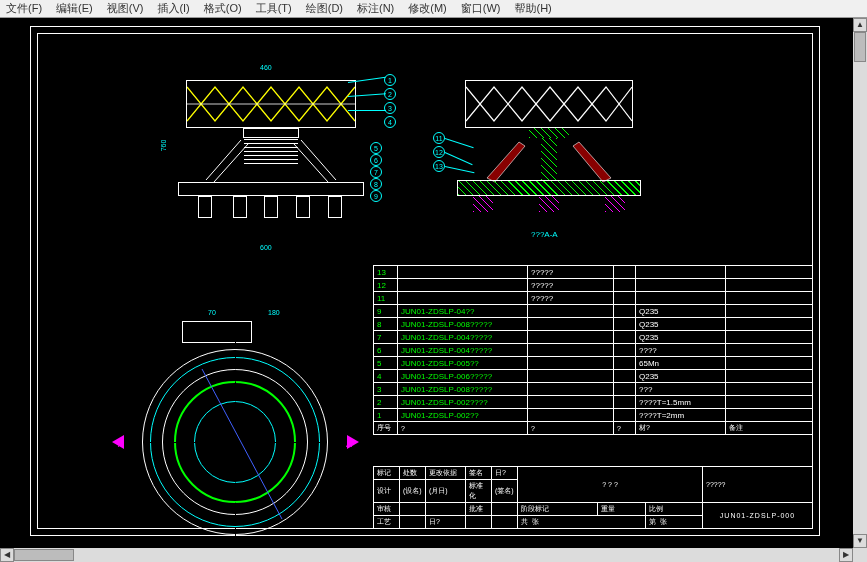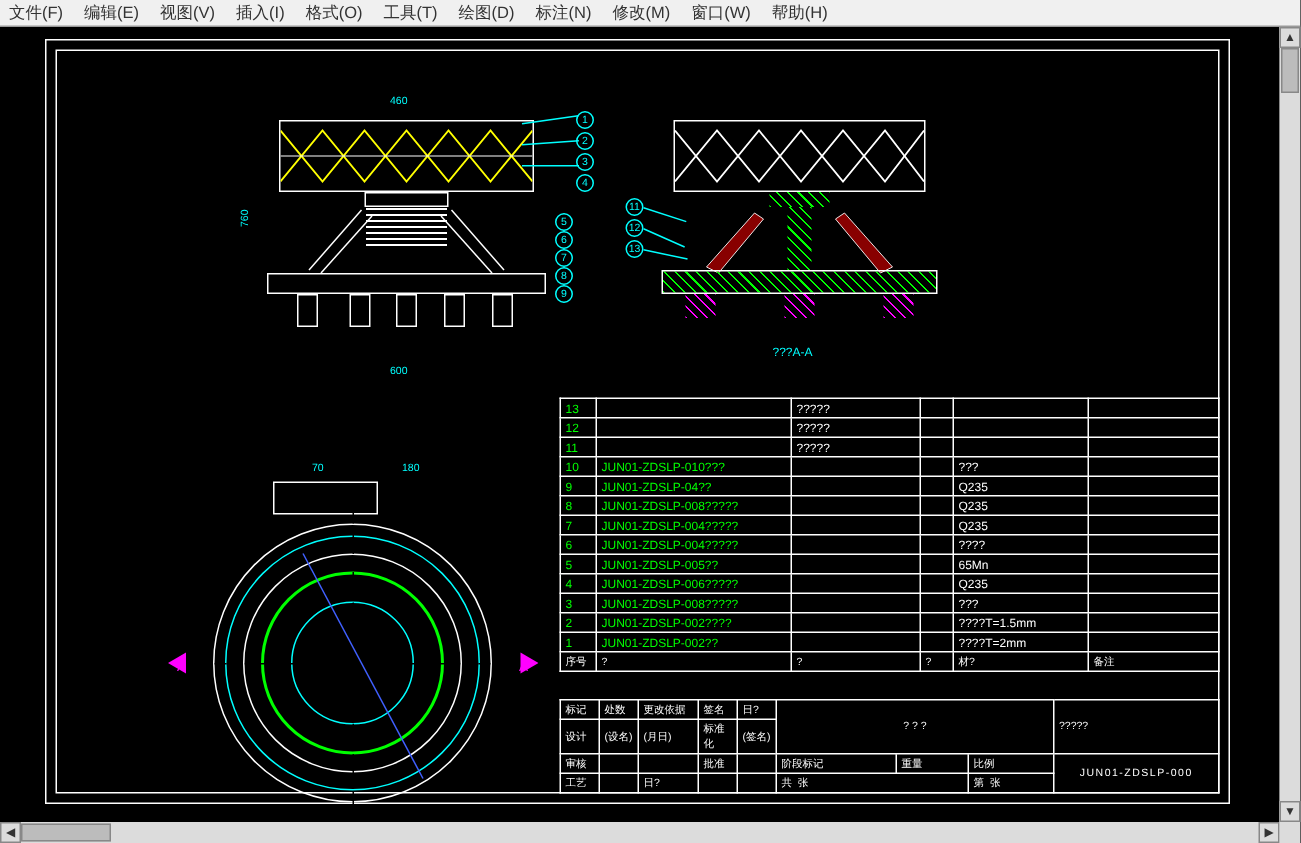--- a/index.html
+++ b/index.html
@@ -8,21 +8,21 @@
   .menubar span { margin-right: 14px; cursor: pointer; }
   .canvas-wrap { position: absolute; top: 18px; left: 0; right: 14px; bottom: 14px; background: #000; }
   .paper { position: absolute; top: 8px; left: 30px; width: 790px; height: 510px; }
   .frame { position: absolute; border: 1px solid #fff; }
   .frame.outer { top:0; left:0; width:100%; height:100%; }
   .frame.inner { top:7px; left:7px; right:7px; bottom:7px; border-width:1px; }
   
   
   .view { position:absolute; }
   .v-front { top:36px; left:118px; width:240px; height:210px; }
-  .v-side  { top:36px; left:389px; width:220px; height:205px; }
+  .v-side  { top:36px; left:405px; width:220px; height:205px; }
   .v-top   { top:295px; left:88px; width:235px; height:210px; }
   
   .seg { position:absolute; }
   .seg.h { height:0; border-top:1px solid; }
   .seg.v { width:0; border-left:1px solid; }
   .cyn { border-color:#00ffff; }
   .grn2 { border-color:#00ff00; }
   
   
   .box { position:absolute; border:1px solid #fff; }
@@ -228,28 +228,20 @@
             </tr>
       <tr>
               <td class="n">11</td>
               <td></td>
               <td>?????</td>
               <td></td>
               <td></td>
               <td></td>
             </tr>
       <tr>
-              <td class="n">10</td>
-              <td class="n">JUN01-ZDSLP-010???</td>
-              <td></td>
-              <td></td>
-              <td>???</td>
-              <td></td>
-            </tr>
-      <tr>
               <td class="n">9</td>
               <td class="n">JUN01-ZDSLP-04??</td>
               <td></td>
               <td></td>
               <td>Q235</td>
               <td></td>
             </tr>
       <tr>
               <td class="n">8</td>
               <td class="n">JUN01-ZDSLP-008?????</td>

